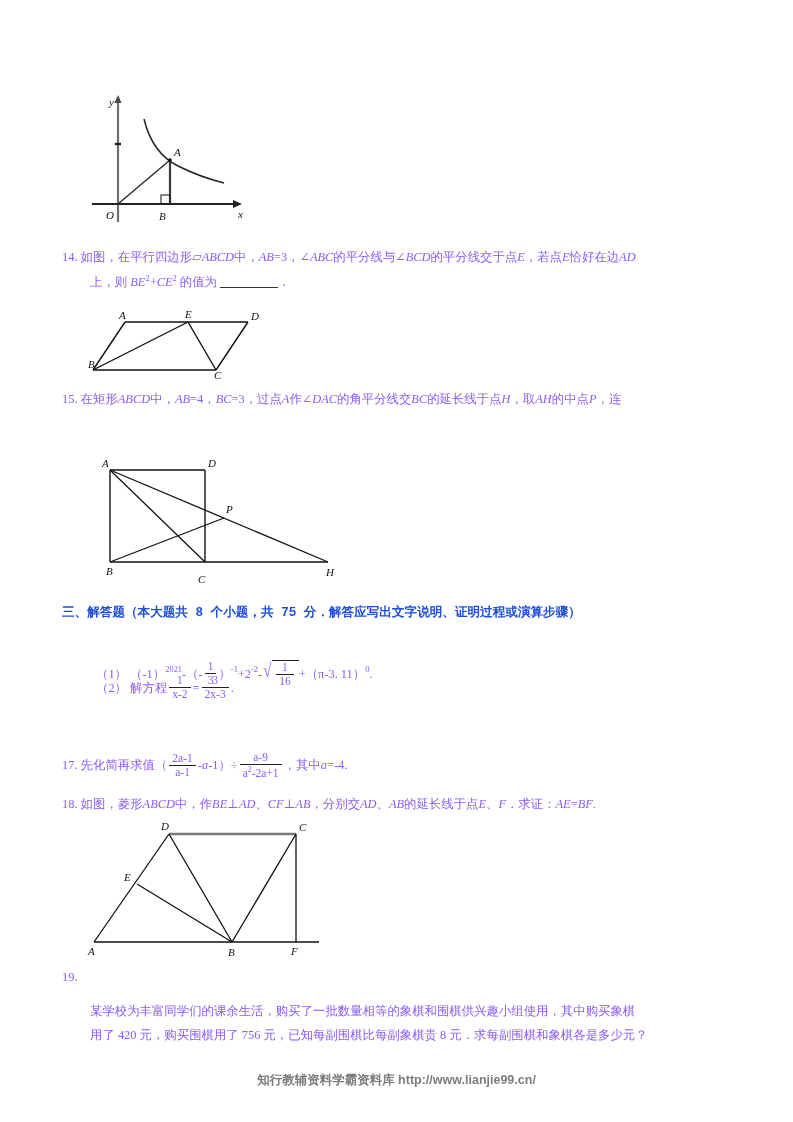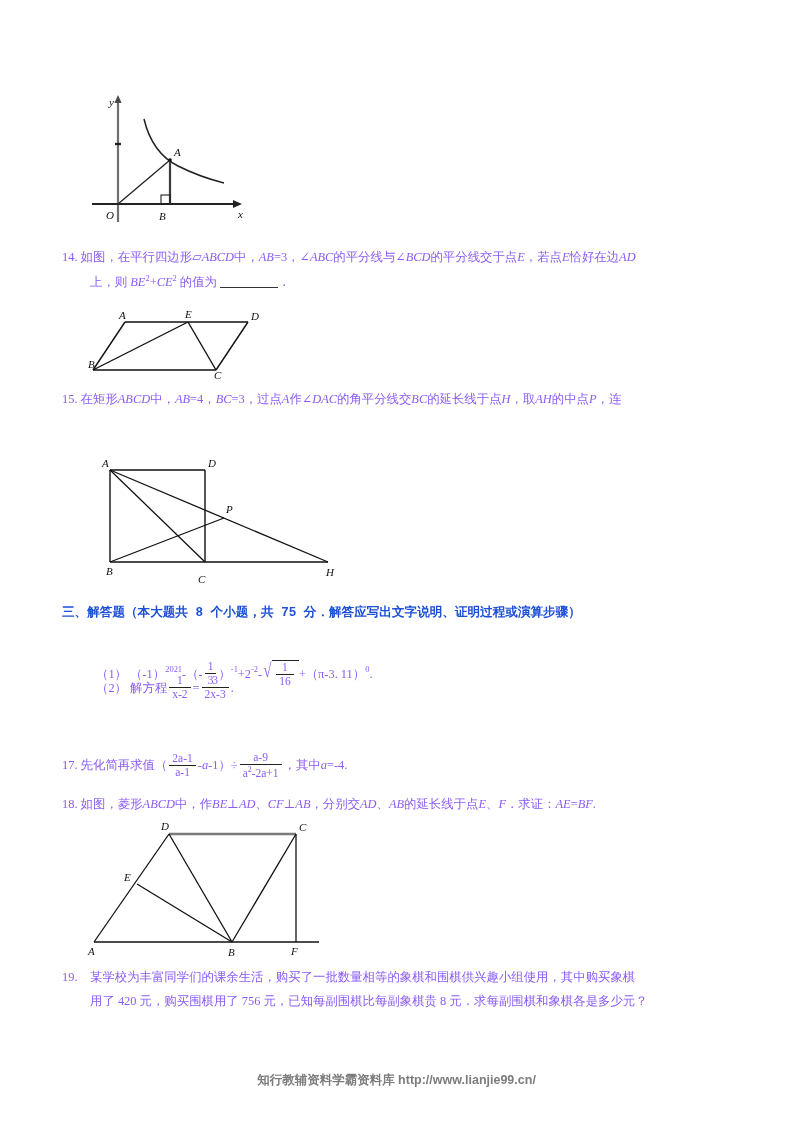--- a/index.html
+++ b/index.html
@@ -205,21 +205,21 @@
       <text x="4" y="137">A</text>
       <text x="144" y="138">B</text>
       <text x="215" y="13">C</text>
       <text x="77" y="12">D</text>
       <text x="40" y="63">E</text>
       <text x="207" y="137">F</text>
     </svg>
   </div>
 
   <div class="q-block" style="left:62px;top:966px;width:700px;">
-    <div style="text-indent: 0px; padding-left: 28px;">某学校为丰富同学们的课余生活，购买了一批数量相等的象棋和围棋供兴趣小组使用，其中购买象棋</div>
+    <div style="text-indent: 0px; padding-left: 28px; margin-top: 34px;">某学校为丰富同学们的课余生活，购买了一批数量相等的象棋和围棋供兴趣小组使用，其中购买象棋</div>
     <div class="indent">用了 420 元，购买围棋用了 756 元，已知每副围棋比每副象棋贵 8 元．求每副围棋和象棋各是多少元？</div>
   </div>
   <div class="q-block" style="left:62px;top:966px;">
     <span class="q-num">19.</span>
   </div>
 
   <div class="footer" style="top:1072px;">知行教辅资料学霸资料库 http://www.lianjie99.cn/</div>
 
 </div>
 

